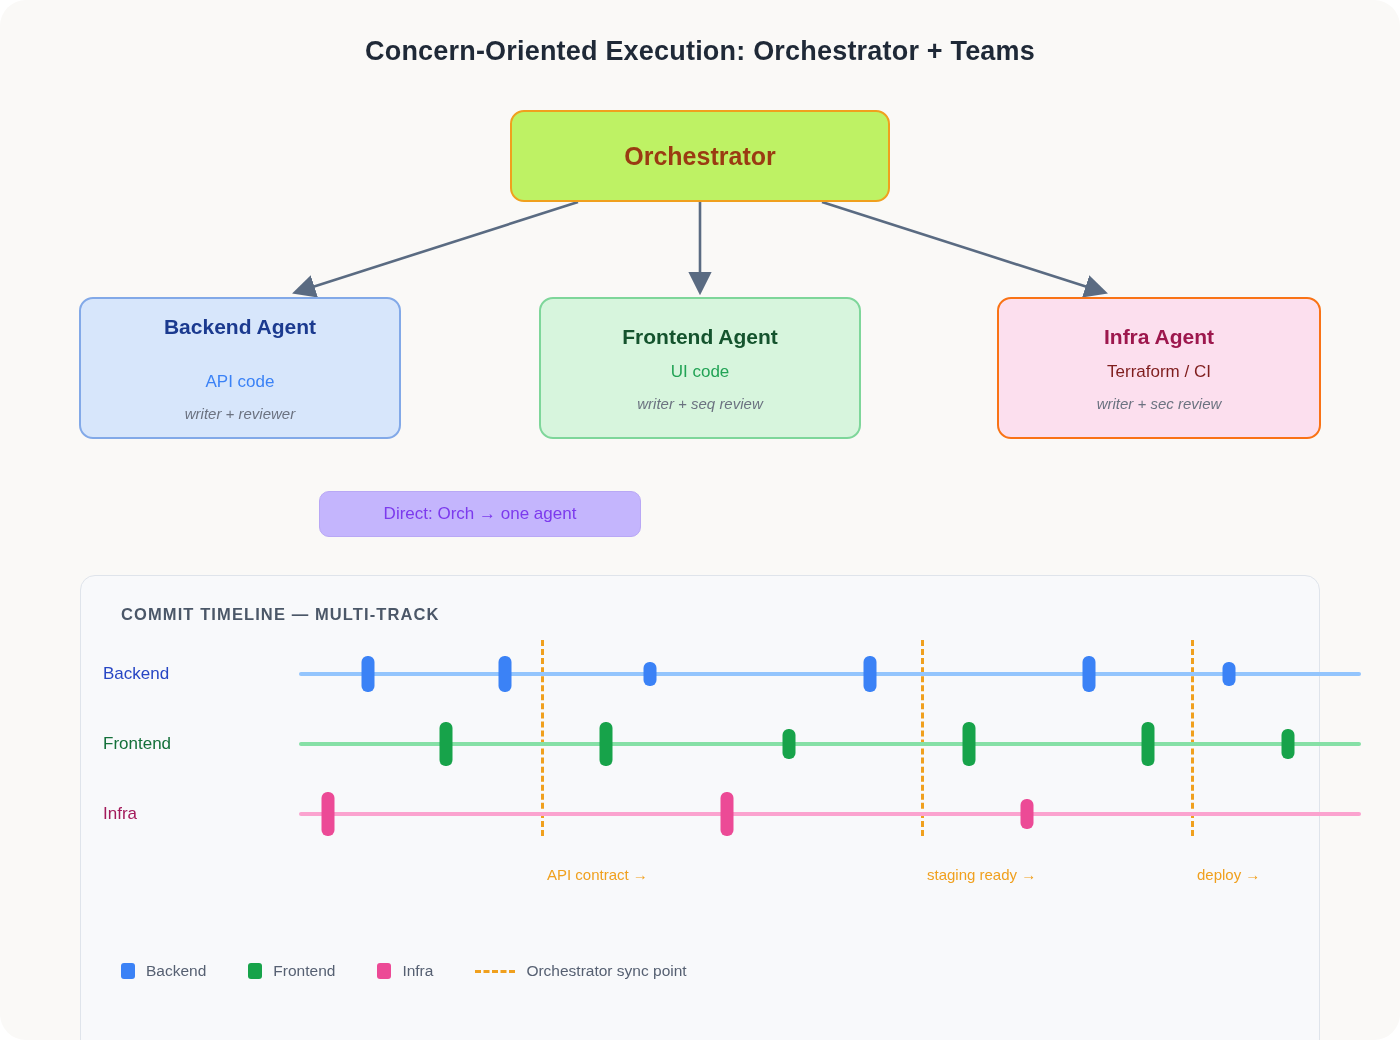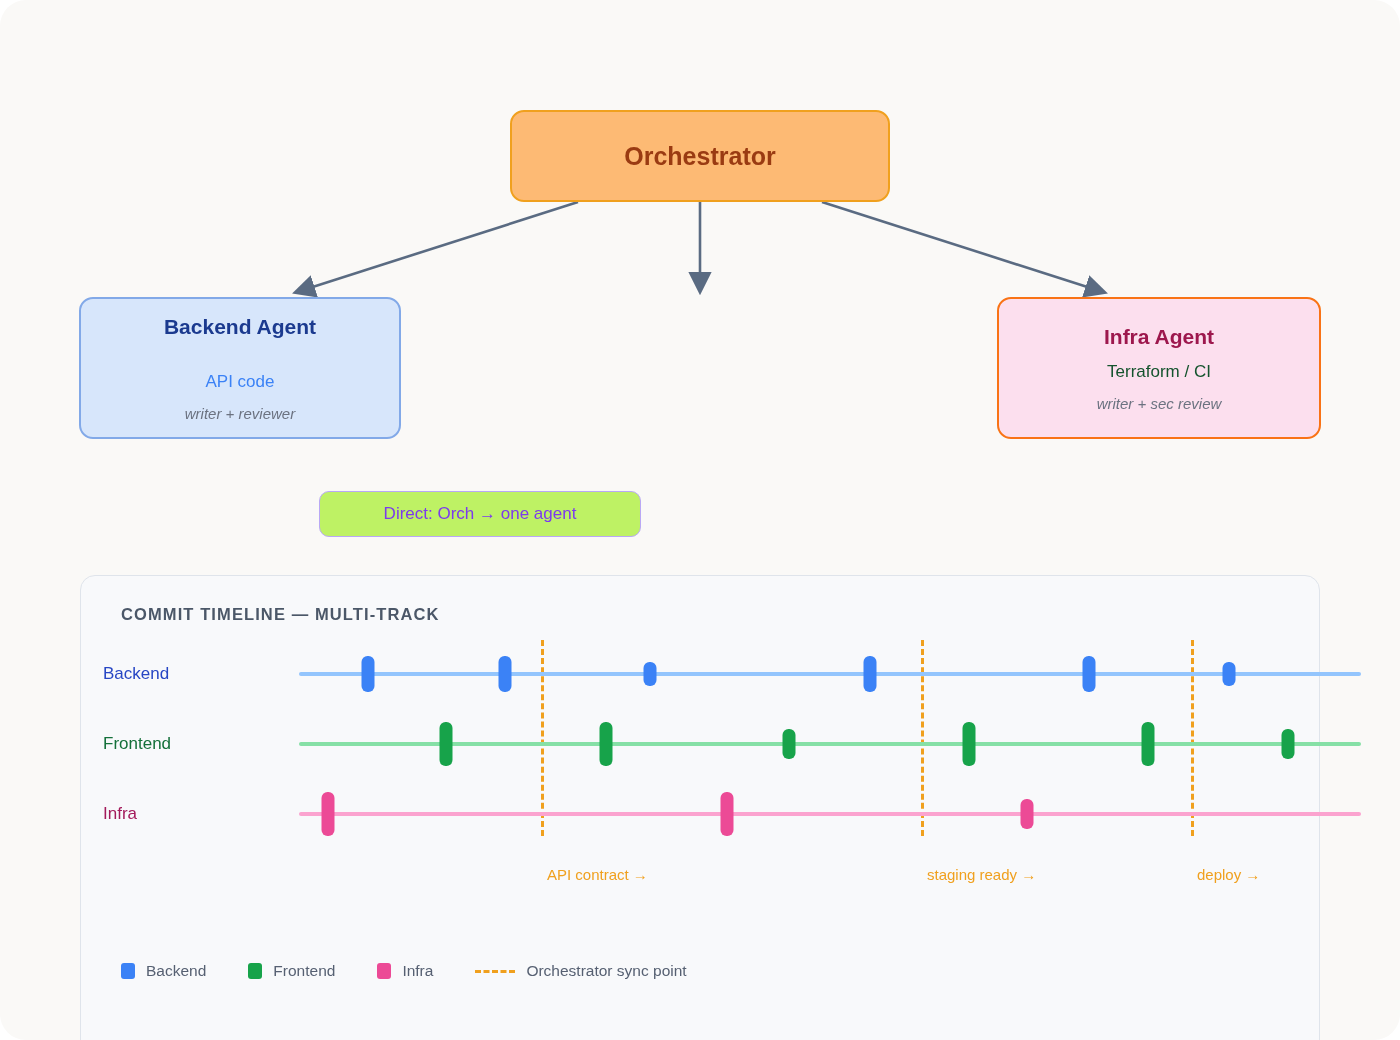--- a/index.html
+++ b/index.html
@@ -15,46 +15,46 @@
     font-size:27px;font-weight:bold;color:#1f2937;letter-spacing:.2px;
   }
 
   
   .node{
     position:absolute;box-sizing:border-box;border-radius:14px;
     display:flex;flex-direction:column;align-items:center;justify-content:center;
   }
   #orchestrator{
     left:510px;top:110px;width:380px;height:92px;
-    background:#fdba74;border:2.5px solid #f0a01e;
+    background:#bef264;border:2.5px solid #f0a01e;
   }
   #orchestrator .n-title{font-size:25px;font-weight:bold;color:#9a3b12;}
 
   #backend-agent{left:79px;top:297px;width:322px;height:142px;background:#d7e6fb;border:2px solid #82a9e8;}
   #frontend-agent{left:539px;top:297px;width:322px;height:142px;background:#d7f5dd;border:2px solid #7ed69a;}
   #infra-agent{left:997px;top:297px;width:324px;height:142px;background:#fcdfee;border:2px solid #f97316;}
 
   .n-title{font-size:21px;font-weight:bold;line-height:1.2;}
   .n-sub{font-size:17px;margin-top:13px;}
   .n-role{font-size:15px;font-style:italic;color:#6b7280;margin-top:13px;}
 
   #backend-agent .n-title{color:#1b3a8f;}
   #backend-agent .n-sub{color:#3b82f6;margin-top:32px;}
   #frontend-agent .n-title{color:#14532d;}
   #frontend-agent .n-sub{color:#22a355;}
   #infra-agent .n-title{color:#9d174d;}
-  #infra-agent .n-sub{color:#14532d;}
+  #infra-agent .n-sub{color:#7f1d1d;}
 
   
   #arrows{position:absolute;left:0;top:0;width:1400px;height:1040px;pointer-events:none;}
 
   
   .pill{
     position:absolute;box-sizing:border-box;height:46px;border-radius:10px;
-    background:#bef264;border:1.6px solid #b9a8f5;
+    background:#c4b5fd;border:1.6px solid #b9a8f5;
     display:flex;align-items:center;justify-content:center;
     font-size:17px;color:#7c3aed;
   }
   #pill-direct{left:319px;top:491px;width:322px;}
   #pill-broadcast{left:760px;top:491px;width:360px;}
 
   
   #timeline-panel{
     position:absolute;left:80px;top:575px;width:1240px;height:524px;
     box-sizing:border-box;background:#f8f9fb;border:1.5px solid #dfe4eb;border-radius:15px;
@@ -82,20 +82,21 @@
   .legend-item{display:flex;align-items:center;margin-right:42px;}
   .legend-swatch{width:14px;height:16px;border-radius:3px;margin-right:11px;}
   .legend-text{font-size:15.5px;color:#566072;}
   .legend-dash{width:40px;height:0;border-top:3px dashed #f0a01e;margin-right:11px;}
 </style>
 </head>
 <body>
 
 <div id="canvas">
 
+  <div id="title">Concern-Oriented Execution: Orchestrator + Teams</div>
 
   <svg id="arrows">
     <defs>
       <marker id="ah" markerWidth="9" markerHeight="9" refX="7" refY="4.5" orient="auto">
         <path d="M0,0 L9,4.5 L0,9 z" fill="#5a6b82"></path>
       </marker>
     </defs>
     <line x1="578" y1="202" x2="297" y2="292" stroke="#5a6b82" stroke-width="2.6" marker-end="url(#ah)"></line>
     <line x1="700" y1="202" x2="700" y2="290" stroke="#5a6b82" stroke-width="2.6" marker-end="url(#ah)"></line>
     <line x1="822" y1="202" x2="1103" y2="292" stroke="#5a6b82" stroke-width="2.6" marker-end="url(#ah)"></line>
@@ -104,20 +105,25 @@
   <div class="node" id="orchestrator">
     <div class="n-title">Orchestrator</div>
   </div>
 
   <div class="node" id="backend-agent">
     <div class="n-title">Backend Agent</div>
     <div class="n-sub">API code</div>
     <div class="n-role">writer + reviewer</div>
   </div>
 
+  <div class="node" id="frontend-agent">
+    <div class="n-title">Frontend Agent</div>
+    <div class="n-sub">UI code</div>
+    <div class="n-role">writer + seq review</div>
+  </div>
 
   <div class="node" id="infra-agent">
     <div class="n-title">Infra Agent</div>
     <div class="n-sub">Terraform / CI</div>
     <div class="n-role">writer + sec review</div>
   </div>
 
   <div class="pill" id="pill-direct">Direct: Orch → one agent</div>
 
   <div id="timeline-panel">

